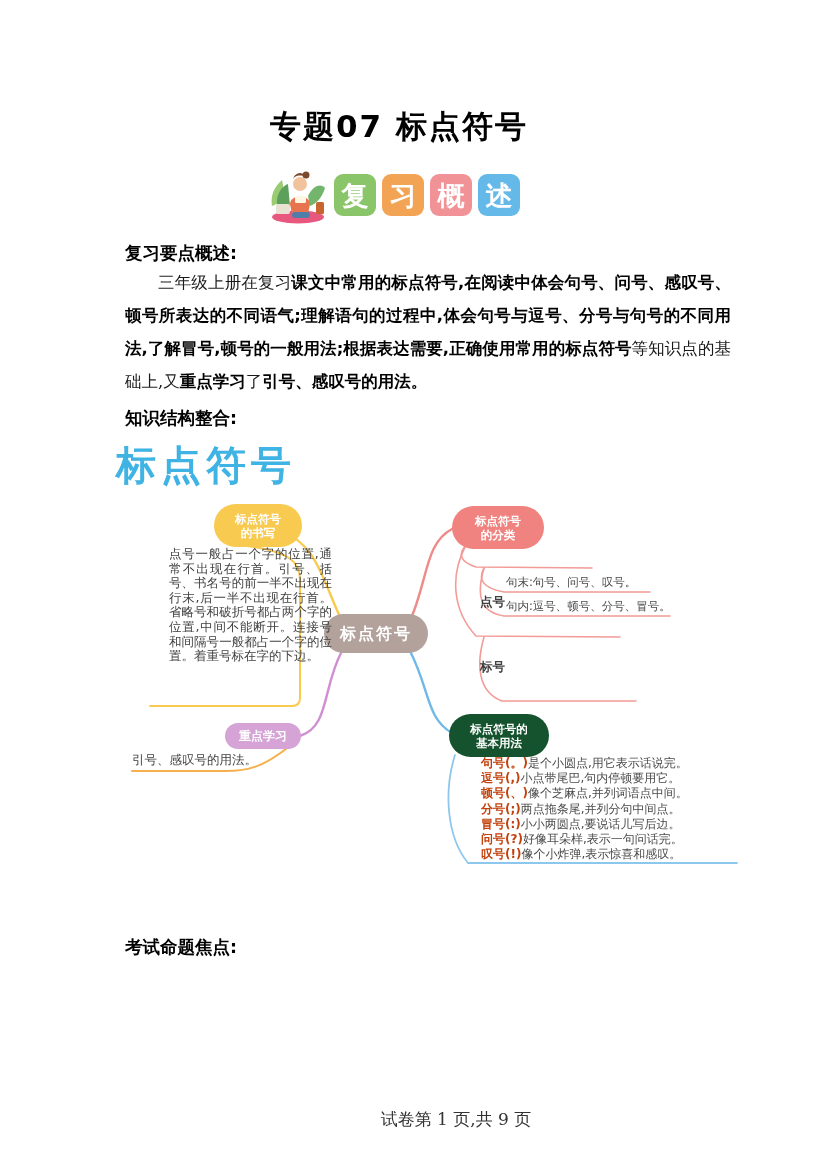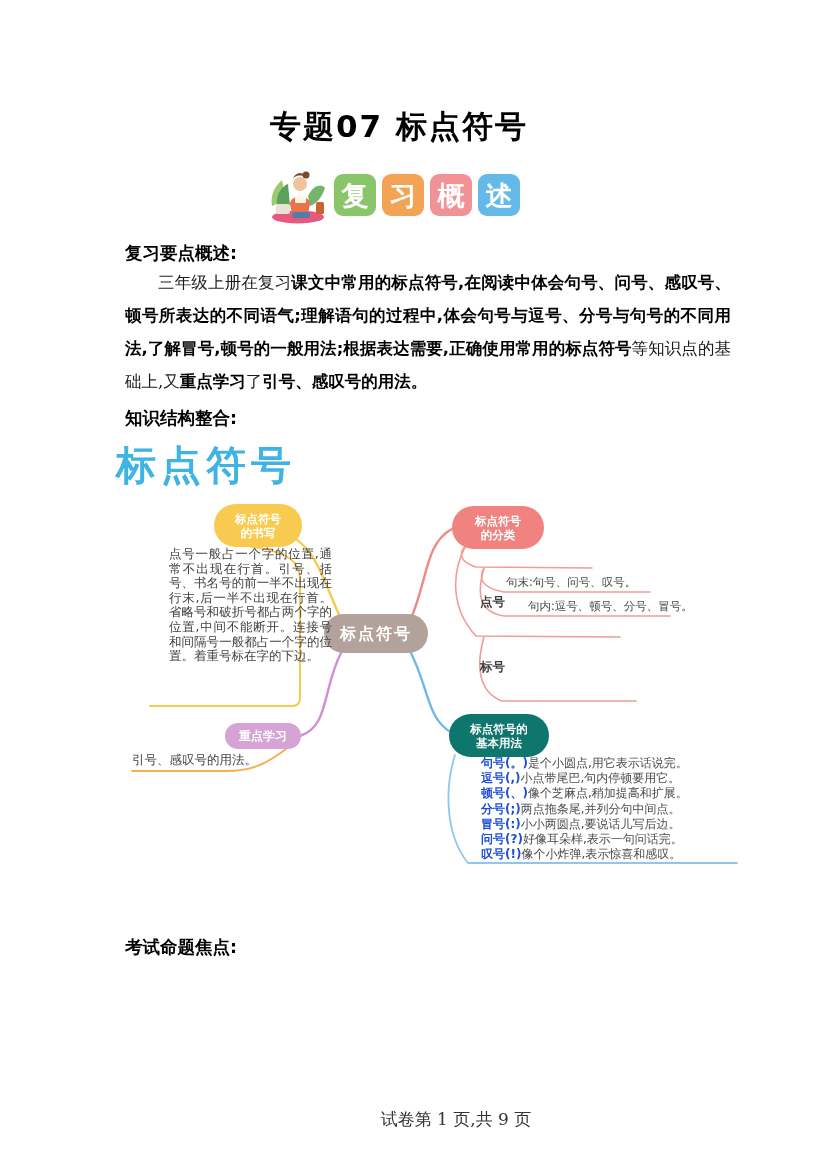--- a/index.html
+++ b/index.html
@@ -50,37 +50,37 @@
     position:absolute;border-radius:22px;color:#fff;
     display:flex;flex-direction:column;align-items:center;justify-content:center;
     font-weight:700;font-size:11.5px;line-height:14px;text-align:center;
   }
   .node-writing{left:214px;top:64px;width:88px;height:43px;background:#f8ca4f;}
   .node-class{left:452px;top:66px;width:92px;height:43px;background:#f0837f;}
   .node-center{left:324px;top:174px;width:104px;height:39px;background:#b2a29b;
                font-size:16px;letter-spacing:2px;border-radius:20px;}
   .node-key{left:225px;top:283px;width:76px;height:26px;background:#d5a3d6;
             font-size:12px;border-radius:13px;}
-  .node-usage{left:449px;top:274px;width:100px;height:43px;background:#0f766e;}
+  .node-usage{left:449px;top:274px;width:100px;height:43px;background:#14532d;}
   .map-note{
     position:absolute;color:#3f3f3f;
     font-size:12.5px;line-height:14.6px;text-align:justify;
   }
   .note-writing{left:151px;top:107px;width:163px;margin-left:18px;}
   .note-key{left:132px;top:313px;width:200px;}
   .twig-label{position:absolute;color:#3f3f3f;font-size:12.5px;font-weight:600;}
   .lbl-dot{left:480px;top:111px;margin-top:43px;}
   .lbl-mark{left:480px;top:179px;margin-top:40px;}
   .twig-item{position:absolute;color:#474747;font-size:11.5px;line-height:15px;}
   .item-endofsent{left:506px;top:135px;}
-  .item-insent{left:528px;top:159px;}
+  .item-insent{left:506px;top:159px;}
   .item-marks{left:506px;top:201px;width:152px;text-align:justify;}
   .rhymes{position:absolute;left:481px;top:316px;width:252px;}
   .rhyme-line{font-size:12px;line-height:15.2px;color:#4a4a4a;white-space:nowrap;}
-  .rhyme-line .mark{color:#1d4ed8;font-weight:600;}
+  .rhyme-line .mark{color:#c2410c;font-weight:600;}
   
   .footer{
     position:absolute;left:0;width:100%;top:1108px;text-align:center;
     font-family:"DejaVu Serif",serif;font-size:17px;color:#333;margin-left:20px;
   }
 </style>
 </head>
 <body>
 
 <div class="page">
@@ -159,21 +159,21 @@
     <div class="map-note note-key">引号、感叹号的用法。</div>
 
     <div class="twig-label lbl-dot">点号</div>
     <div class="twig-item item-endofsent">句末:句号、问号、叹号。</div>
     <div class="twig-item item-insent">句内:逗号、顿号、分号、冒号。</div>
     <div class="twig-label lbl-mark">标号</div>
 
     <div class="rhymes">
       <div class="rhyme-line"><span class="mark">句号(。)</span><span>是个小圆点,用它表示话说完。</span></div>
       <div class="rhyme-line"><span class="mark">逗号(,)</span><span>小点带尾巴,句内停顿要用它。</span></div>
-      <div class="rhyme-line"><span class="mark">顿号(、)</span><span>像个芝麻点,稍加提高和扩展。</span></div>
+      <div class="rhyme-line"><span class="mark">顿号(、)</span><span>像个芝麻点,并列词语点中间。</span></div>
       <div class="rhyme-line"><span class="mark">分号(;)</span><span>两点拖条尾,并列分句中间点。</span></div>
       <div class="rhyme-line"><span class="mark">冒号(:)</span><span>小小两圆点,要说话儿写后边。</span></div>
       <div class="rhyme-line"><span class="mark">问号(?)</span><span>好像耳朵样,表示一句问话完。</span></div>
       <div class="rhyme-line"><span class="mark">叹号(!)</span><span>像个小炸弹,表示惊喜和感叹。</span></div>
     </div>
   </div>
 
   <div class="h-black" style="top:935px;">考试命题焦点:</div>
 
   <div class="footer">试卷第 1 页,共 9 页</div>

